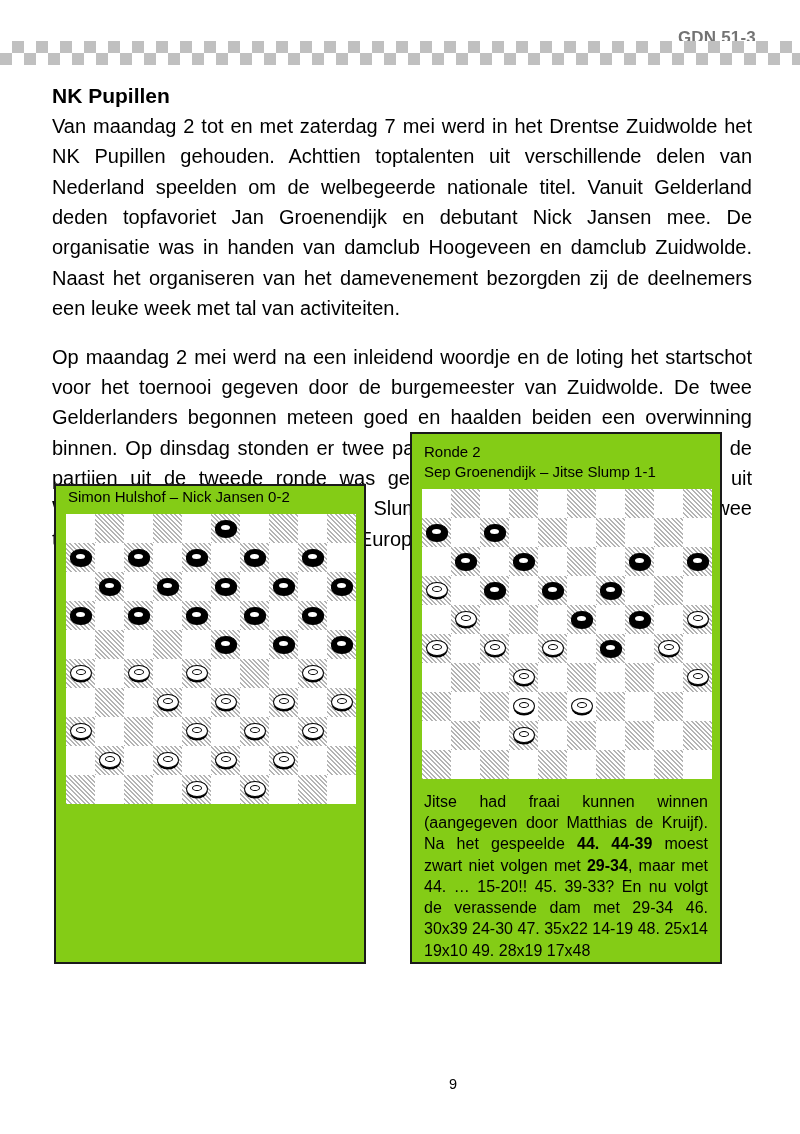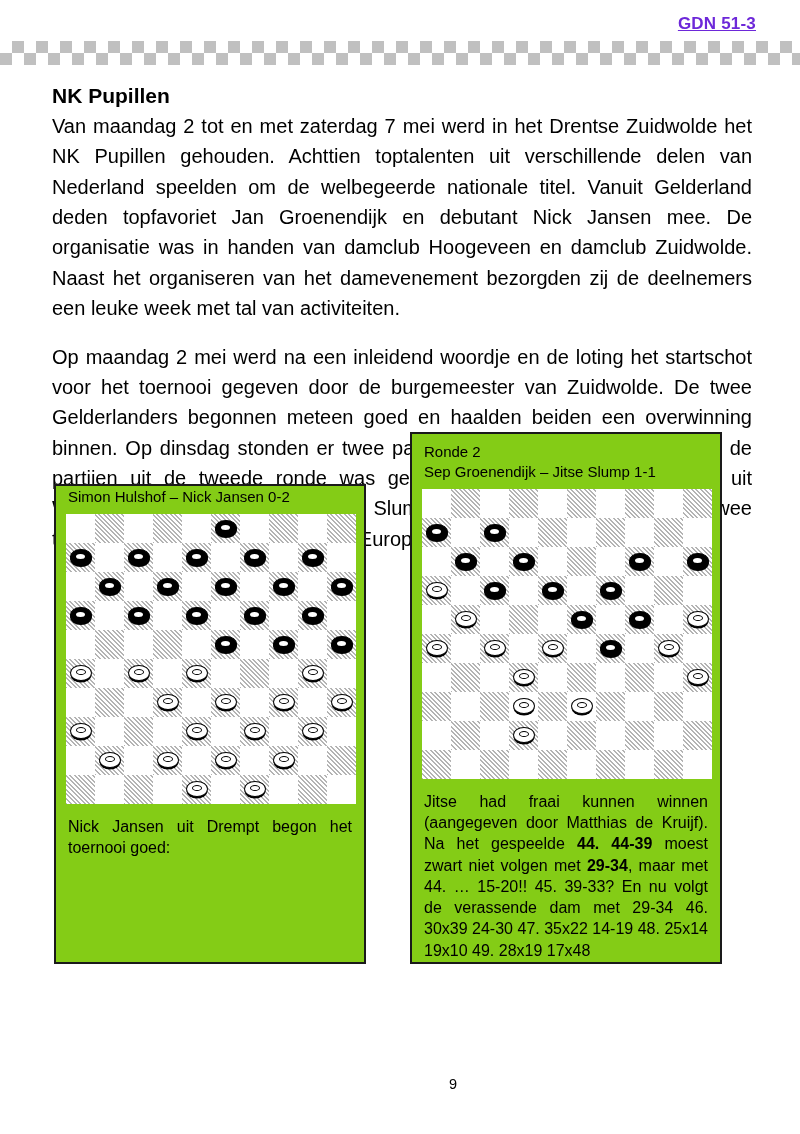--- a/index.html
+++ b/index.html
@@ -19,25 +19,25 @@
   
   .page-header {
     position: absolute;
     top: 0; left: 0;
     width: 800px;
     height: 72px;
   }
   .header-title {
     position: absolute;
     right: 44px;
-    top: 14px;
+    top: 28px;
     font-size: 17px;
     font-weight: bold;
     letter-spacing: 0.2px;
-    color: #6d28d9;
+    color: #737373;
     text-decoration: underline;
   }
   .checker-strip {
     position: absolute;
     left: 0;
     top: 41px;
     width: 800px;
     height: 24px;
     background-color: #ffffff;
     background-image:
@@ -354,21 +354,20 @@
       </div>
       <div class="sq light"></div>
       <div class="sq dark">
         <div class="piece white"></div>
       </div>
       <div class="sq light"></div>
       <div class="sq dark"></div>
       <div class="sq light"></div>
     </div>
   <div class="box-caption">
-    <p>Nick Jansen uit Drempt begon het toernooi goed:</p>
   </div>
 </div>
 
 <div class="diagram-box" id="box-right">
   <div class="box-heading">Ronde 2</div>
   <div class="box-heading" style="margin-top:-6px;">Sep Groenendijk – Jitse Slump 1-1</div>
   <div class="board" id="board-right">
       <div class="sq light"></div>
       <div class="sq dark"></div>
       <div class="sq light"></div>

